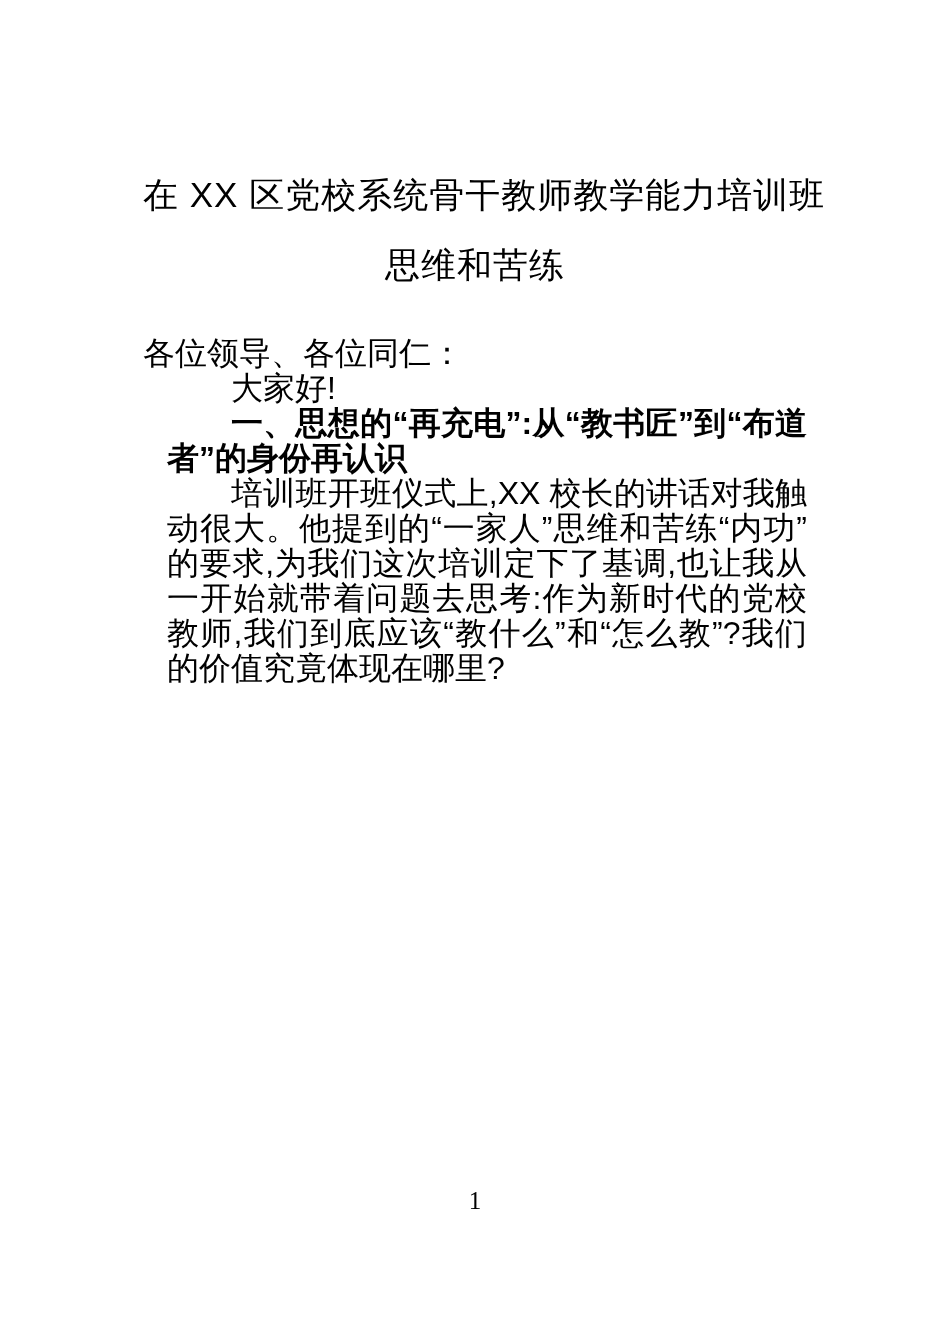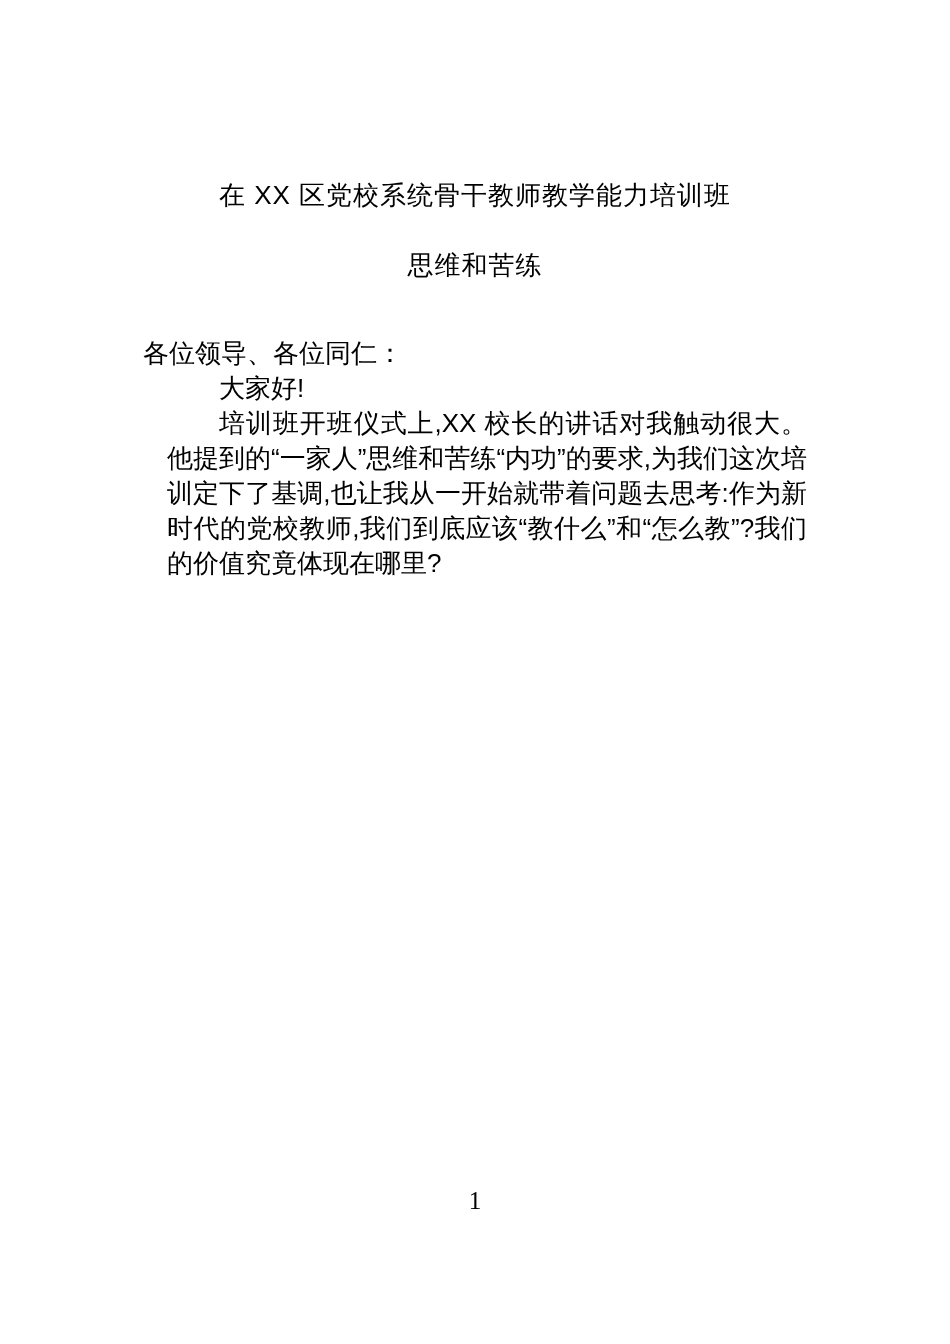--- a/index.html
+++ b/index.html
@@ -20,29 +20,29 @@
   .content {
     position: absolute;
     left: 143px;
     top: 160px;
     width: 664px;
   }
   .title-block {
     text-align: center;
   }
   .title-line {
-    font-size: 26px;
+    font-size: 35px;
     line-height: 70px;
     font-weight: normal;
     letter-spacing: 1px;
     white-space: nowrap;
   }
   .body-text {
     margin-top: 36px;
-    font-size: 26px;
+    font-size: 32px;
     line-height: 35px;
     text-align: justify;
   }
   .para {
     margin: 0;
     padding: 0;
   }
   .para.body,
   .para.heading {
     text-indent: 2em;
@@ -70,17 +70,18 @@
 
 <div class="page">
   <div class="content">
     <header class="title-block">
       <div class="title-line">在 XX 区党校系统骨干教师教学能力培训班</div>
       <div class="title-line">思维和苦练</div>
     </header>
     <section class="body-text">
         <p class="para salutation">各位领导、各位同仁：</p>
         <p class="para body">大家好!</p>
+        <p class="para heading">一、思想的“再充电”:从“教书匠”到“布道者”的身份再认识</p>
         <p class="para body">培训班开班仪式上,XX 校长的讲话对我触动很大。他提到的“一家人”思维和苦练“内功”的要求,为我们这次培训定下了基调,也让我从一开始就带着问题去思考:作为新时代的党校教师,我们到底应该“教什么”和“怎么教”?我们的价值究竟体现在哪里?</p>
       </section>
   </div>
   <div class="page-number">1</div>
 </div>
 
 </body></html>

